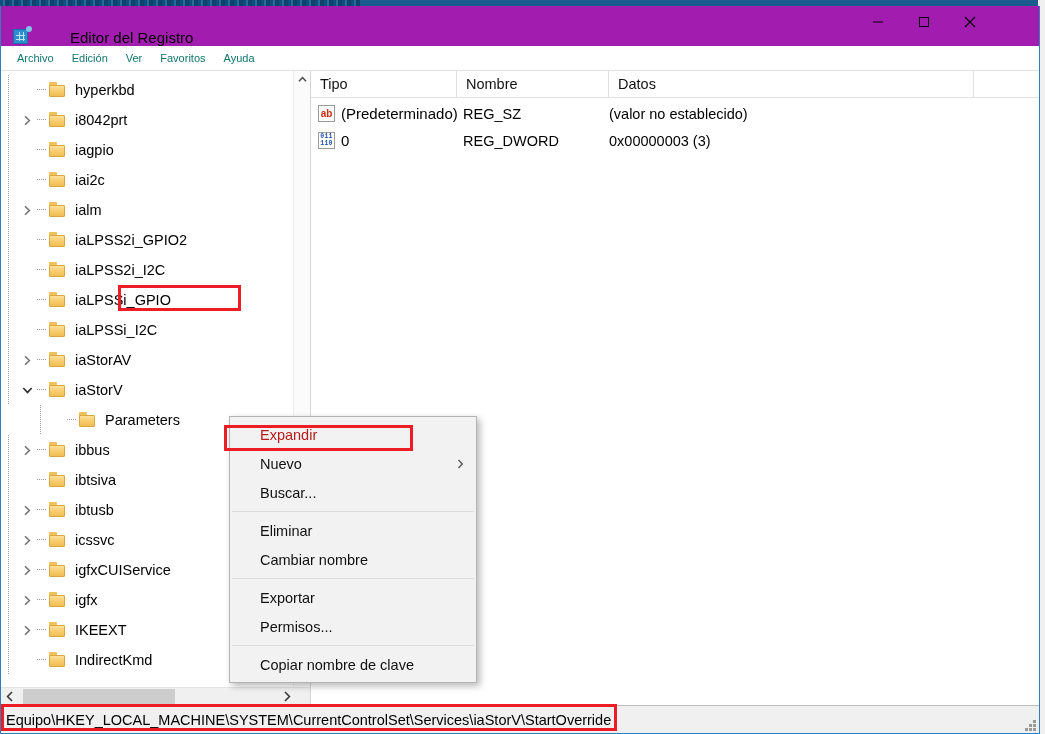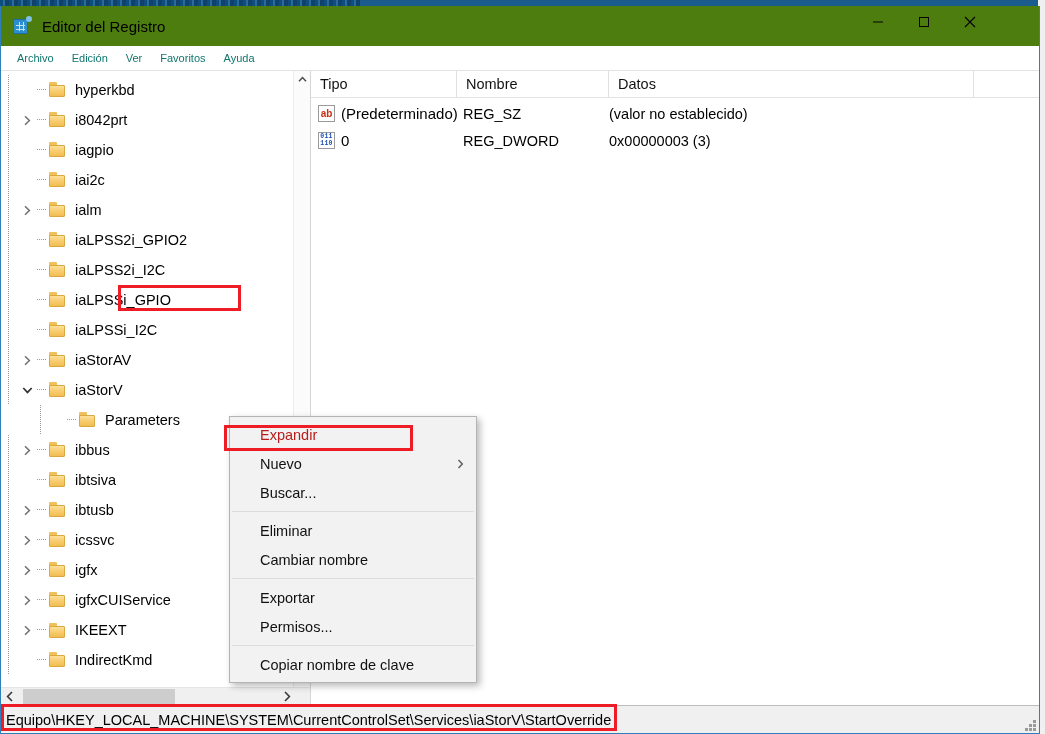--- a/index.html
+++ b/index.html
@@ -32,23 +32,24 @@
     width: 1040px; height: 728px;
     background: #ffffff;
     border: 1px solid #2f7fbd;
     border-top: none;
     display: flex; flex-direction: column;
   }
 
   
   #titlebar {
     height: 40px; flex: none;
-    display: flex; align-items: center;
-    background: #4d7c0f;
+    display: flex; align-items: flex-end;
+    background: #a21caf;
     position: relative;
+    gap: 28px;
   }
   #app-icon {
     width: 20px; height: 20px; margin-left: 11px; position: relative; flex: none;
   }
   #app-icon .grid {
     position: absolute; left: 1px; top: 3px; width: 15px; height: 15px;
     background: #2d8fd0;
     border: 1px solid #1d6ea8;
   }
   #app-icon .grid::before {
@@ -588,52 +589,52 @@
                 <svg class="chev-right" width="9" height="11" viewBox="0 0 9 11">
                   <polyline points="2,1.3 6.4,5.5 2,9.7" fill="none" stroke="#707070" stroke-width="1.5"></polyline>
                 </svg>
               </div>
               <div class="dotline"></div>
               <div class="label-wrap" style="display:flex;align-items:center">
                 <div class="folder">
                   <div class="tab"></div>
                   <div class="bodyf"></div>
                 </div>
+                <span class="tree-label">igfxCUIService</span>
+              </div>
+            </div>
+            <div class="tree-row">
+              <div style="width:18px;height:30px;flex:none;position:relative">
+                <div class="vline" style="left:7px"></div>
+              </div>
+              <div class="twisty">
+                <svg class="chev-right" width="9" height="11" viewBox="0 0 9 11">
+                  <polyline points="2,1.3 6.4,5.5 2,9.7" fill="none" stroke="#707070" stroke-width="1.5"></polyline>
+                </svg>
+              </div>
+              <div class="dotline"></div>
+              <div class="label-wrap" style="display:flex;align-items:center">
+                <div class="folder">
+                  <div class="tab"></div>
+                  <div class="bodyf"></div>
+                </div>
                 <span class="tree-label">igfx</span>
               </div>
             </div>
             <div class="tree-row">
               <div style="width:18px;height:30px;flex:none;position:relative">
                 <div class="vline" style="left:7px"></div>
               </div>
               <div class="twisty">
                 <svg class="chev-right" width="9" height="11" viewBox="0 0 9 11">
                   <polyline points="2,1.3 6.4,5.5 2,9.7" fill="none" stroke="#707070" stroke-width="1.5"></polyline>
                 </svg>
               </div>
               <div class="dotline"></div>
-              <div class="label-wrap" style="display:flex;align-items:center">
-                <div class="folder">
-                  <div class="tab"></div>
-                  <div class="bodyf"></div>
-                </div>
-                <span class="tree-label">igfxCUIService</span>
-              </div>
-            </div>
-            <div class="tree-row">
-              <div style="width:18px;height:30px;flex:none;position:relative">
-                <div class="vline" style="left:7px"></div>
-              </div>
-              <div class="twisty">
-                <svg class="chev-right" width="9" height="11" viewBox="0 0 9 11">
-                  <polyline points="2,1.3 6.4,5.5 2,9.7" fill="none" stroke="#707070" stroke-width="1.5"></polyline>
-                </svg>
-              </div>
-              <div class="dotline"></div>
-              <div class="label-wrap" style="display:flex;align-items:flex-end">
+              <div class="label-wrap" style="display:flex;align-items:flex-start">
                 <div class="folder">
                   <div class="tab"></div>
                   <div class="bodyf"></div>
                 </div>
                 <span class="tree-label">IKEEXT</span>
               </div>
             </div>
             <div class="tree-row">
               <div style="width:18px;height:30px;flex:none;position:relative">
                 <div class="vline" style="left:7px"></div>

